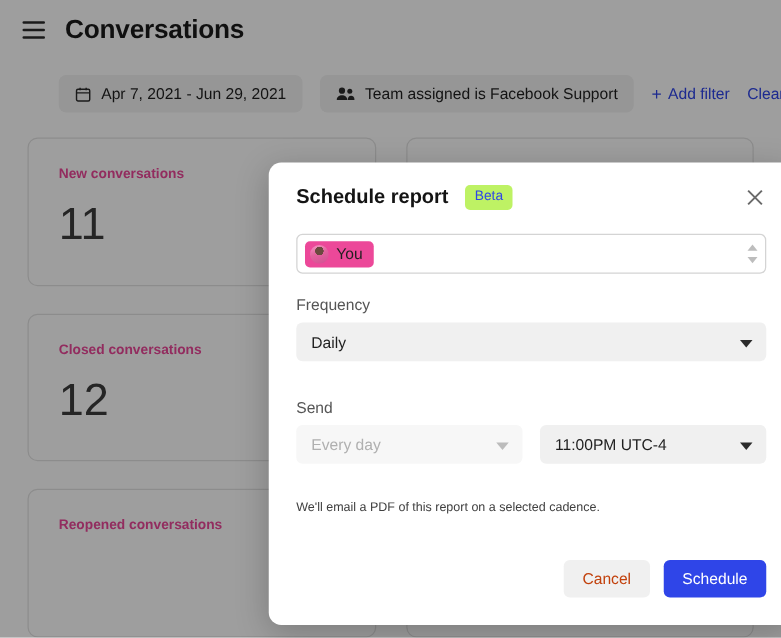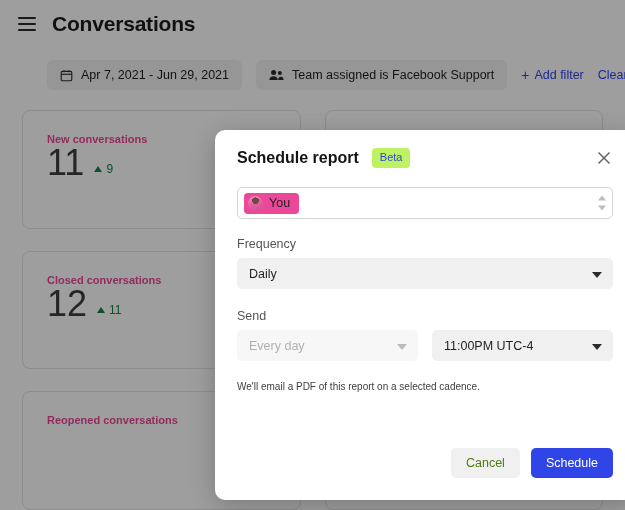--- a/index.html
+++ b/index.html
@@ -95,24 +95,25 @@
     padding: 22px 24px;
     overflow: hidden;
   }
   .card-title {
     font-size: 11px;
     font-weight: bold;
     color: #ec4899;
     white-space: nowrap;
   }
   .card-valrow {
-    margin-top: 0;
+    margin-top: 16px;
     display: flex;
     align-items: flex-end;
     gap: 10px;
+    justify-content: space-between;
   }
   .card-value {
     font-size: 36px;
     color: #3d3d3d;
     line-height: 1;
     font-weight: 400;
   }
   .card-delta {
     display: inline-flex;
     align-items: center;
@@ -265,21 +266,21 @@
     position: absolute;
     right: 11px; top: 50%;
     margin-top: -2px;
     width: 0; height: 0;
     border-left: 5px solid transparent;
     border-right: 5px solid transparent;
     border-top: 6px solid #2b2b2b;
   }
   .select.disabled .caret { border-top-color: #bcbcbc; }
 
-  .block { margin-bottom: 20px; }
+  .block { margin-bottom: 30px; }
   .send-row { display: flex; gap: 14px; }
   .send-row .select { flex: 1 1 0; }
 
   .note {
     font-size: 10px;
     color: #404040;
     margin-top: 2px;
   }
 
   .modal-foot {
@@ -290,21 +291,21 @@
   }
   .btn {
     height: 30px;
     border-radius: 5px;
     font-size: 12.5px;
     padding: 0 15px;
     border: none;
     cursor: pointer;
     font-family: "Liberation Sans", sans-serif;
   }
-  .btn-cancel { background: #f0f0f0; color: #4d7c0f; }
+  .btn-cancel { background: #f0f0f0; color: #c2410c; }
   .btn-primary { background: #2f45e8; color: #ffffff; }
 </style>
 </head>
 <body>
 
 <div id="page">
 
   <div class="topbar">
     <div class="hamburger">
       <span></span>

